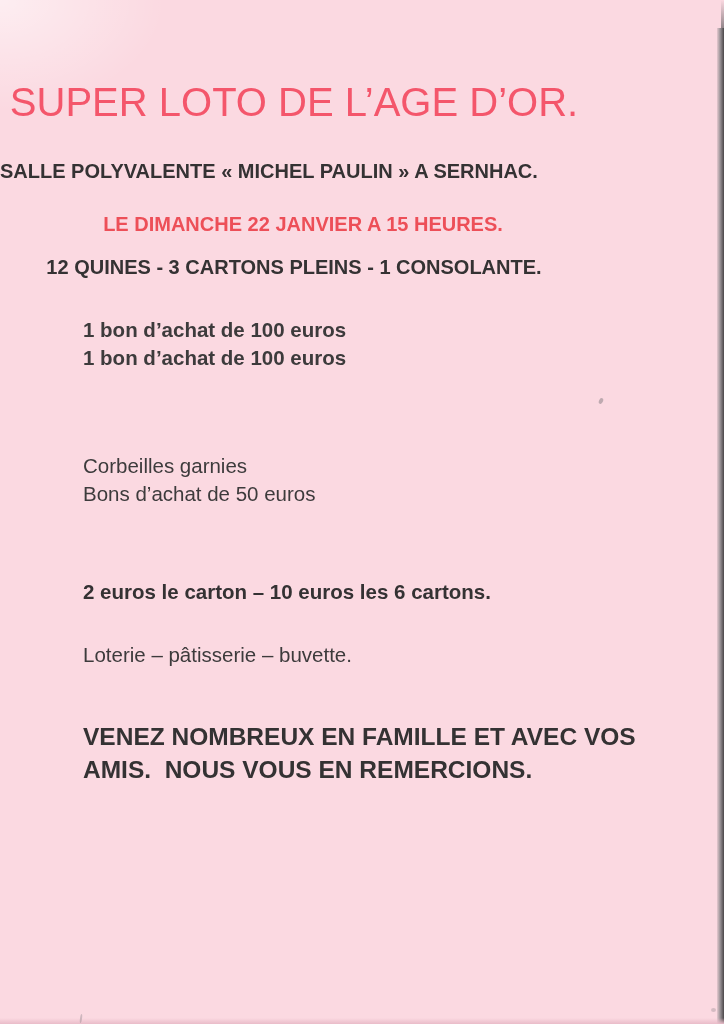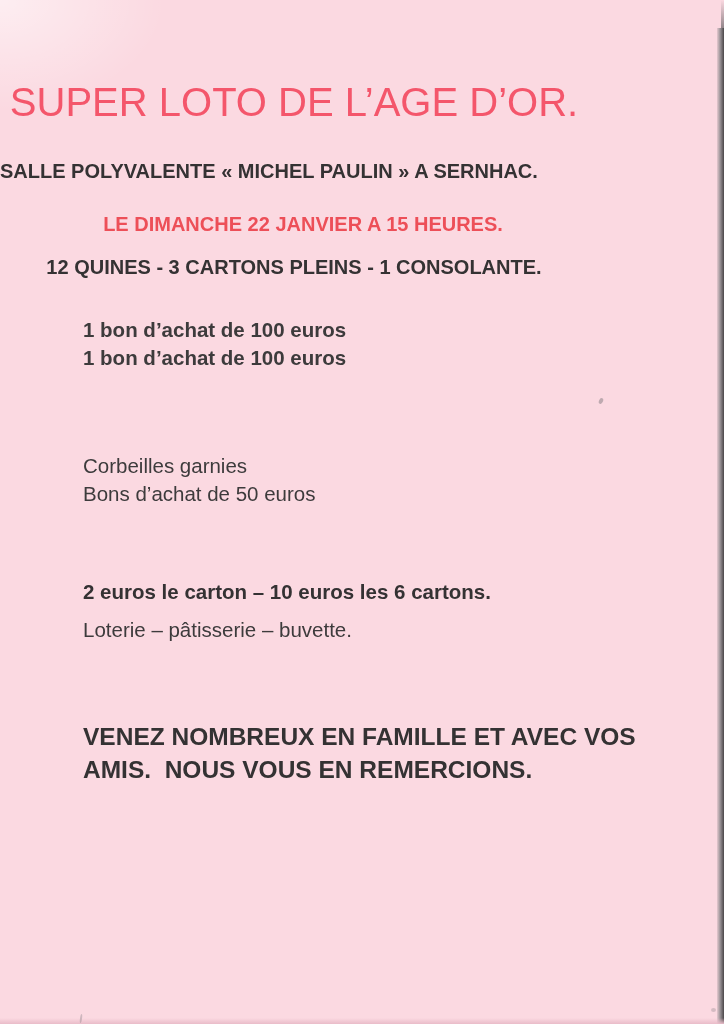--- a/index.html
+++ b/index.html
@@ -52,21 +52,21 @@
   }
   .games-line {
     top: 256px; text-align: center;
     font-size: 20px; font-weight: 700; color: var(--ink-bold, #343233);
   }
   .body-block { left: 83px; width: 560px; font-size: 20.5px; line-height: 28px; }
   .vouchers   { top: 316px; font-weight: bold; }
   .baskets    { top: 428px; margin-top: 24px; }
   .consolante { top: 503px; }
   .pricing    { top: 534px; font-weight: 700; color: var(--ink-bold, #343233); margin-top: 44px; }
-  .extras     { top: 616px; }
+  .extras     { top: 641px; }
   .closing {
     top: 720px; left: 83px; width: 560px;
     font-size: 24.5px; line-height: 33px; font-weight: 700;
     color: var(--ink-bold, #343233);
     white-space: pre-wrap;
   }
 </style>
 </head>
 <body>
 

